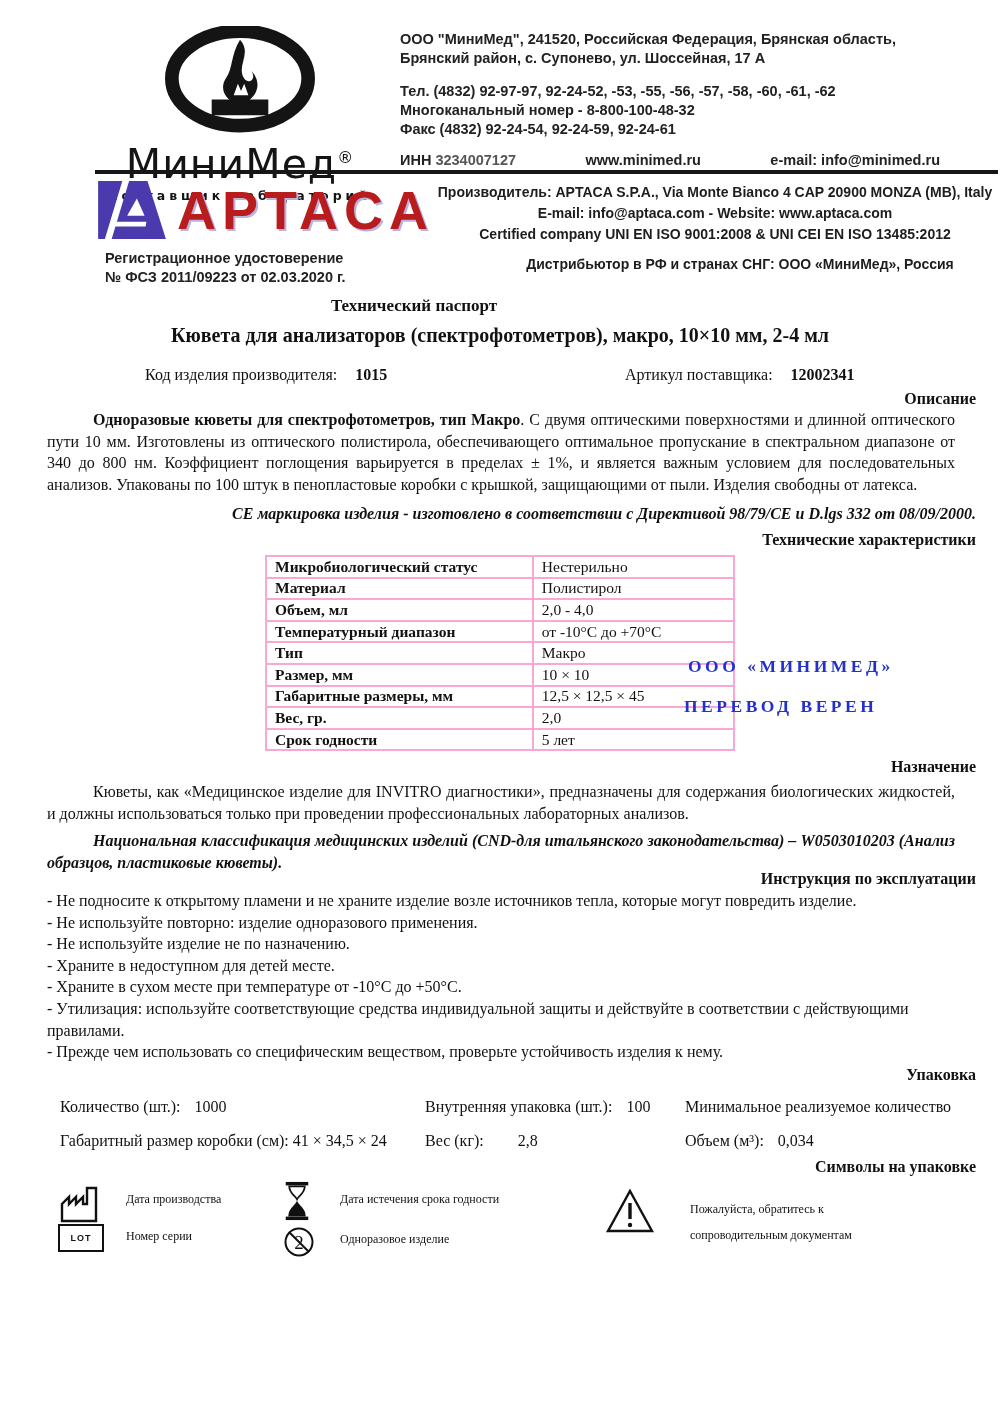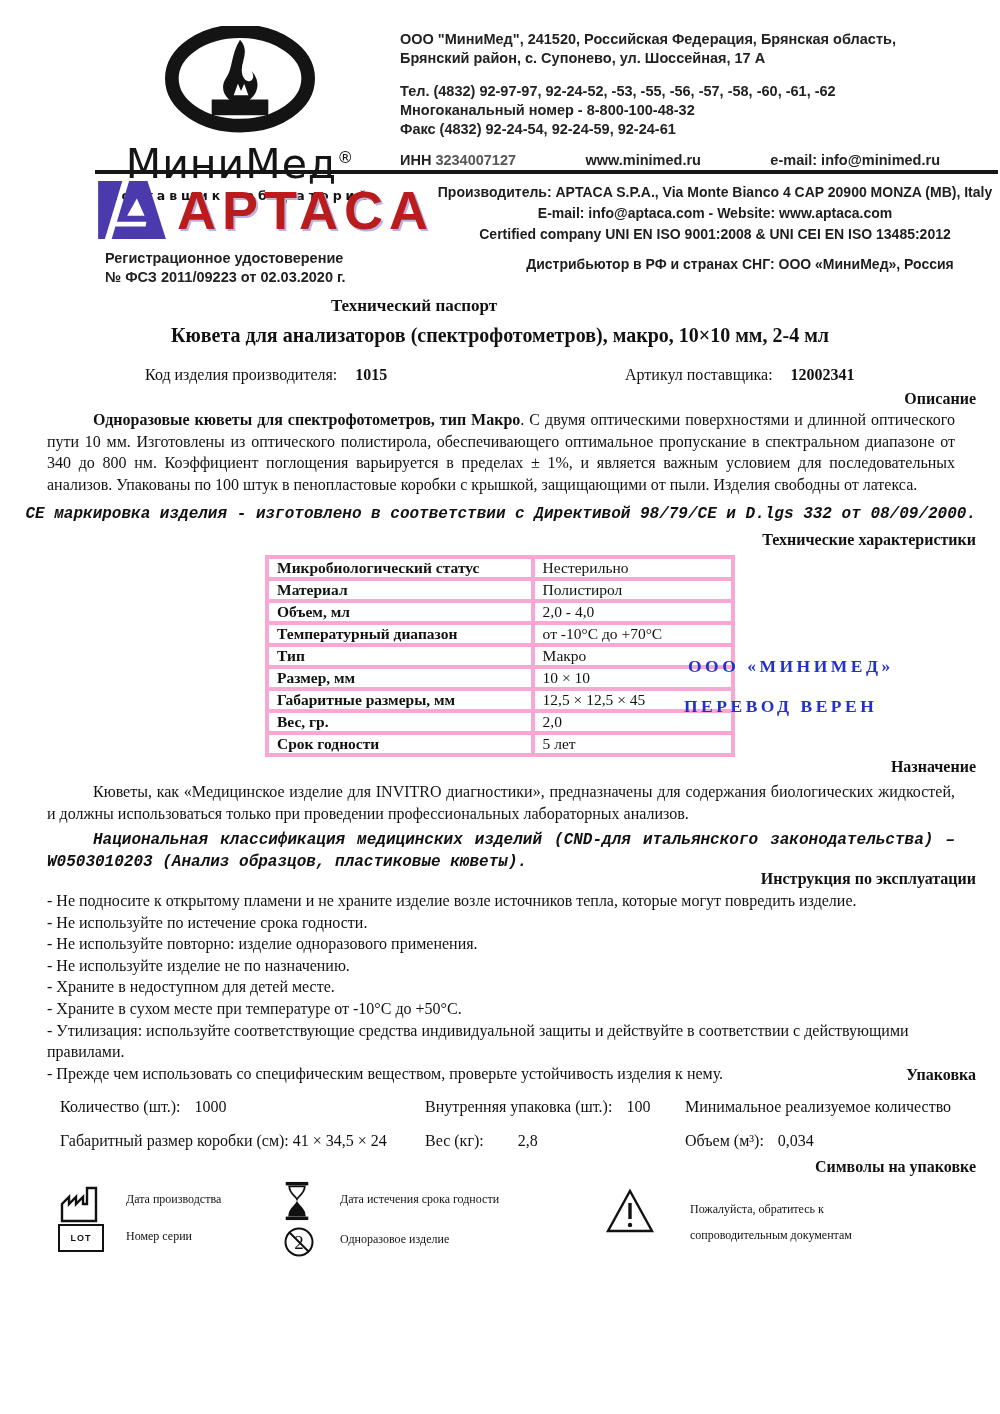--- a/index.html
+++ b/index.html
@@ -46,26 +46,26 @@
   .code-row { position:absolute; left:0; top:366px; width:1000px; font-size:16px; }
   .code-left { position:absolute; left:145px; }
   .code-right { position:absolute; left:625px; }
   .code-val { font-weight:bold; margin-left:18px; }
 
   .h-center { position:absolute; left:0; width:976px; text-align:right; font-weight:bold; font-size:16px; }
 
   .para { position:absolute; left:47px; width:908px; font-size:16px; line-height:21.5px;
     text-align:justify; }
   .indent { text-indent:46px; }
-  .bolditalic { font-weight:bold; font-style:italic;font-family:Liberation Mono, monospace; }
+  .bolditalic { font-weight:bold; font-style:italic; }
 
   
   .specs-table { position:absolute; left:265px; top:555px; width:470px;
     border-collapse:collapse; font-size:15.5px; }
-  .specs-table td { border:4px solid #f9a8d4; height:21.6px; padding:0 0 0 8px; vertical-align:middle;margin-top:20px; }
+  .specs-table td { border:2px solid #f9a8d4; height:21.6px; padding:0 0 0 8px; vertical-align:middle;margin-top:20px; }
   .specs-table td.lbl { font-weight:bold; width:57%; }
 
   .stamp { position:absolute; color:#2231cc; font-weight:bold; font-size:17.5px;
     letter-spacing:3.5px; white-space:nowrap; font-family:"Liberation Serif", serif; }
 
   
   .bullets { position:absolute; left:47px; top:890px; width:908px; font-size:16px; line-height:21.6px; }
   .bullets div { margin:0; }
 
   
@@ -200,21 +200,20 @@
   <div class="stamp" style="left:688px; top:656px;">ООО «МИНИМЕД»</div>
   <div class="stamp" style="left:684px; top:696px;">ПЕРЕВОД ВЕРЕН</div>
 
   <div class="h-center" style="top:758px;">Назначение</div>
   <div class="para indent" style="top:781px;">Кюветы, как «Медицинское изделие для INVITRO диагностики», предназначены для содержания биологических жидкостей, и должны использоваться только при проведении профессиональных лабораторных анализов.</div>
   <div class="para indent bolditalic" style="top:830px;">Национальная классификация медицинских изделий (CND-для итальянского законодательства) – W0503010203 (Анализ образцов, пластиковые кюветы).</div>
 
   <div class="h-center" style="top:870px;padding-left:41px;">Инструкция по эксплуатации</div>
   <div class="bullets">
     <div>- Не подносите к открытому пламени и не храните изделие возле источников тепла, которые могут повредить изделие.</div>
-    <div>- Не используйте по истечение срока годности.</div>
     <div>- Не используйте повторно: изделие одноразового применения.</div>
     <div>- Не используйте изделие не по назначению.</div>
     <div>- Храните в недоступном для детей месте.</div>
     <div>- Храните в сухом месте при температуре от -10°С до +50°С.</div>
     <div>- Утилизация: используйте соответствующие средства индивидуальной защиты и действуйте в соответствии с действующими правилами.</div>
     <div>- Прежде чем использовать со специфическим веществом, проверьте устойчивость изделия к нему.</div>
   </div>
 
   <div class="h-center" style="top:1066px;">Упаковка</div>
   <div class="pack-row" style="top:1098px;">

